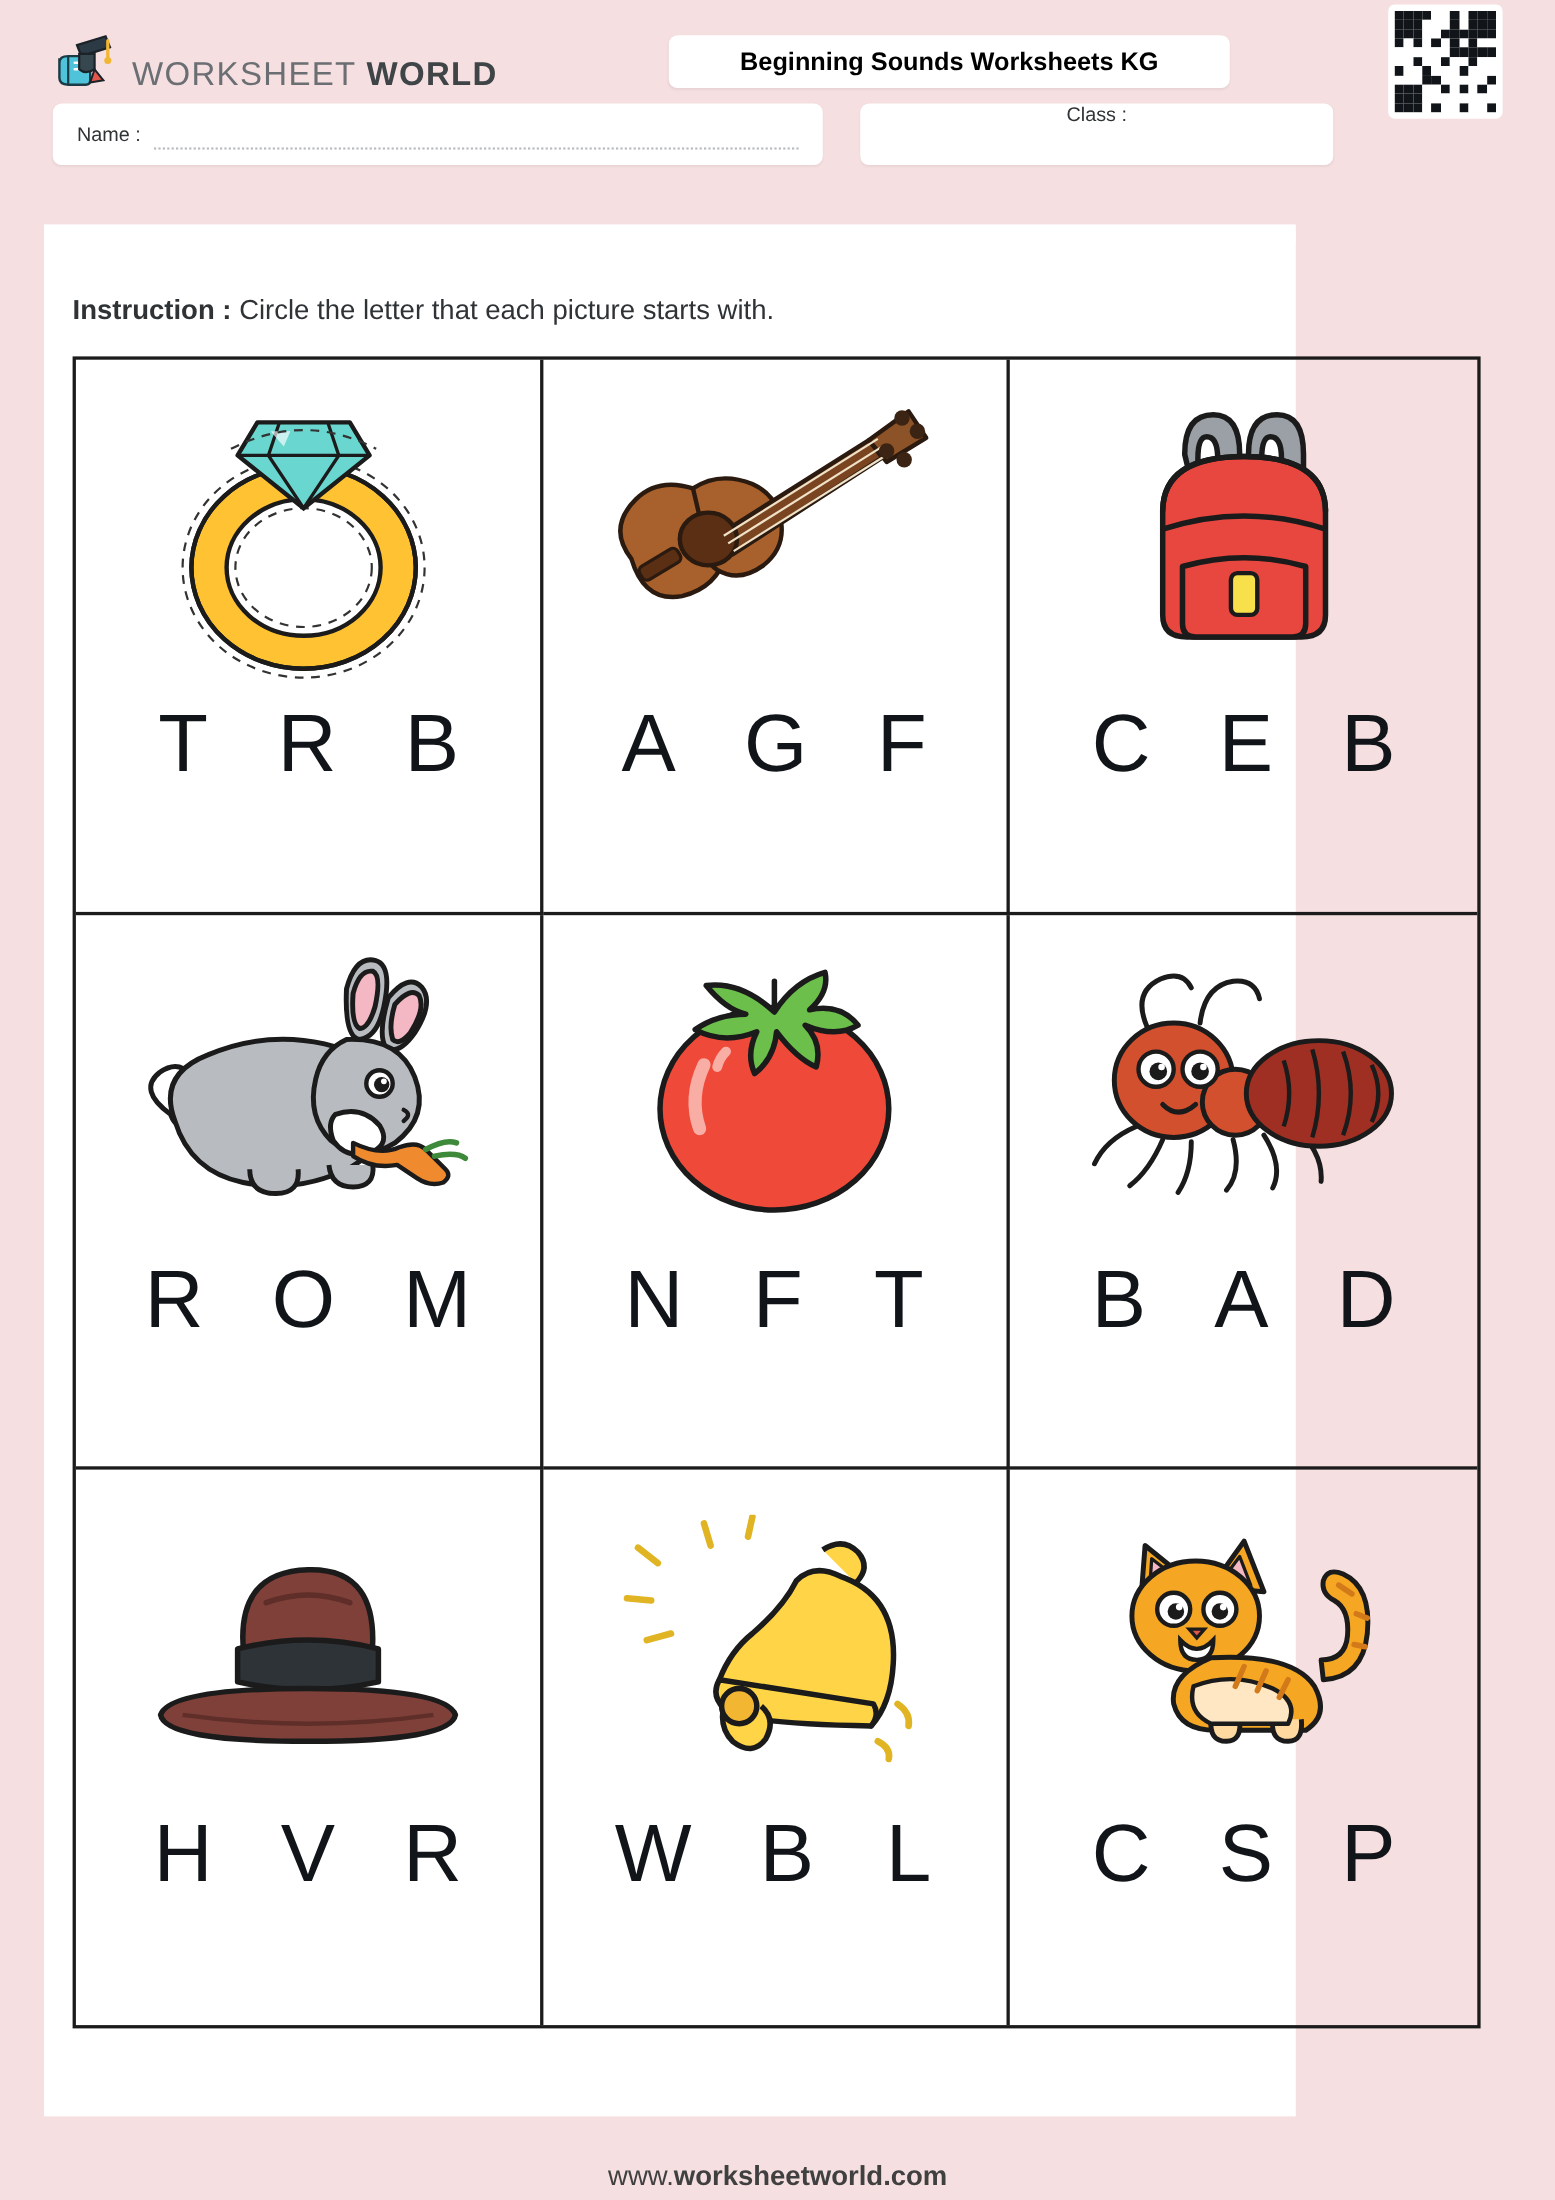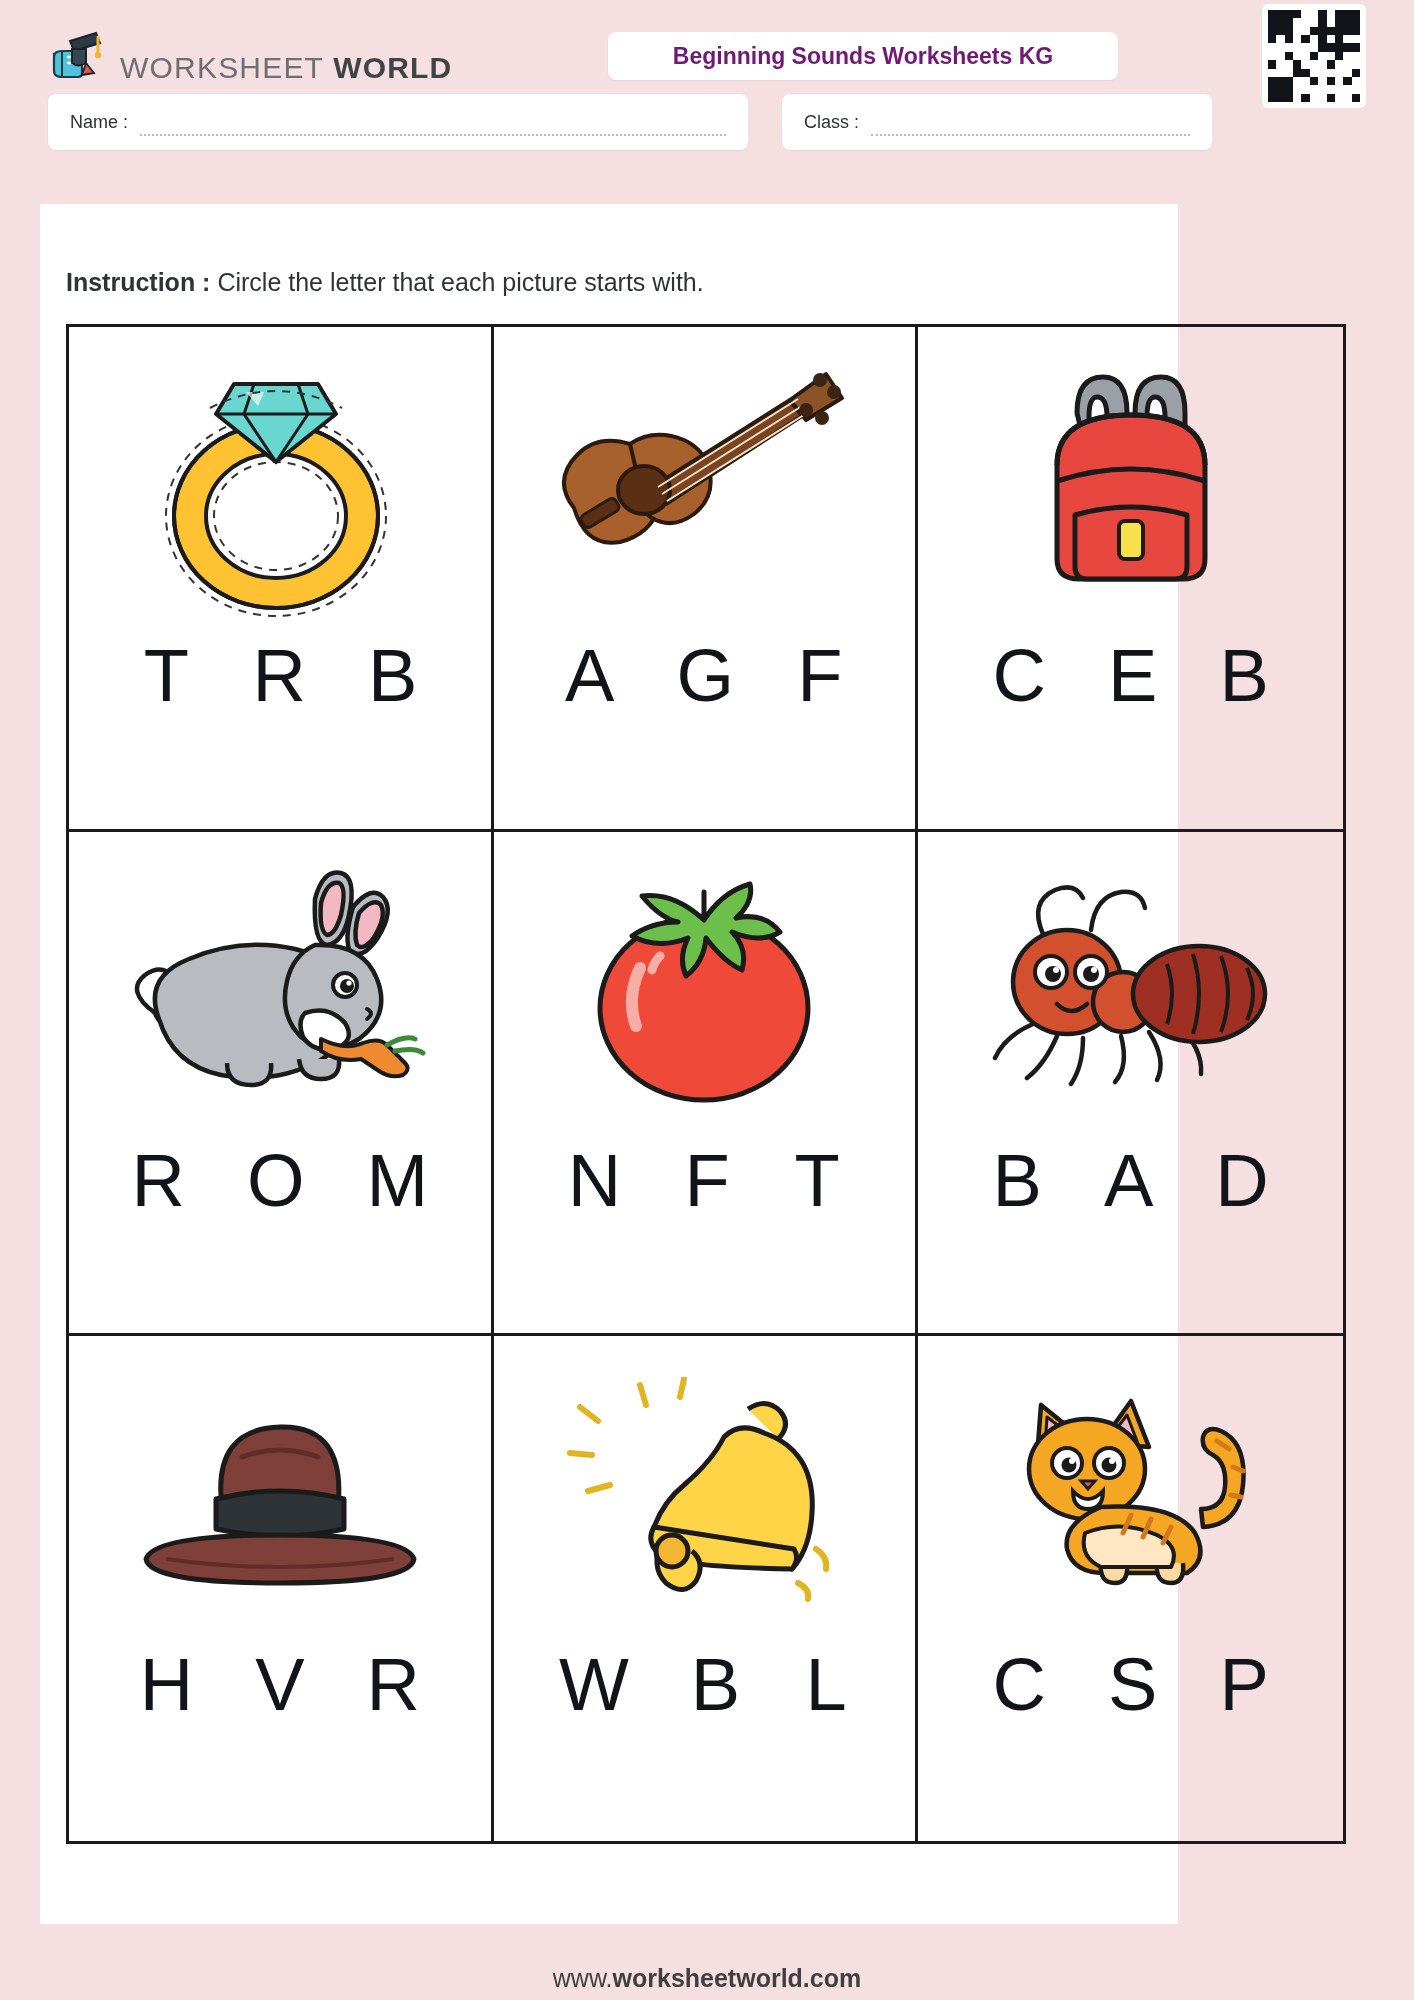--- a/index.html
+++ b/index.html
@@ -62,21 +62,21 @@
     flex: none;
     width: 510px;
     height: 48px;
     background: #ffffff;
     border-radius: 8px;
     display: flex;
     align-items: center;
     justify-content: center;
     font-size: 23px;
     font-weight: 700;
-    color: #701a75;
+    color: #000000;
     box-shadow: 0 1px 2px rgba(0,0,0,0.06);
   }
   .qr-box {
     margin-left: auto;
     width: 104px;
     height: 104px;
     background: #fff;
     border-radius: 6px;
     padding: 6px;
     box-sizing: border-box;
@@ -100,21 +100,21 @@
     background: #fff;
     border-radius: 8px;
     height: 56px;
     display: flex;
     align-items: center;
     padding: 0 22px;
     box-sizing: border-box;
     box-shadow: 0 1px 2px rgba(0,0,0,0.05);
   }
   .field-name { width: 700px; }
-  .field-class { width: 430px; }
+  .field-class { width: 430px; flex-direction: column; }
   .field-label {
     font-size: 18px;
     color: #2f3336;
     font-weight: 400;
     white-space: nowrap;
   }
   .field-line {
     flex: 1;
     margin-left: 12px;
     border-bottom: 2px dotted #b9bcc0;

